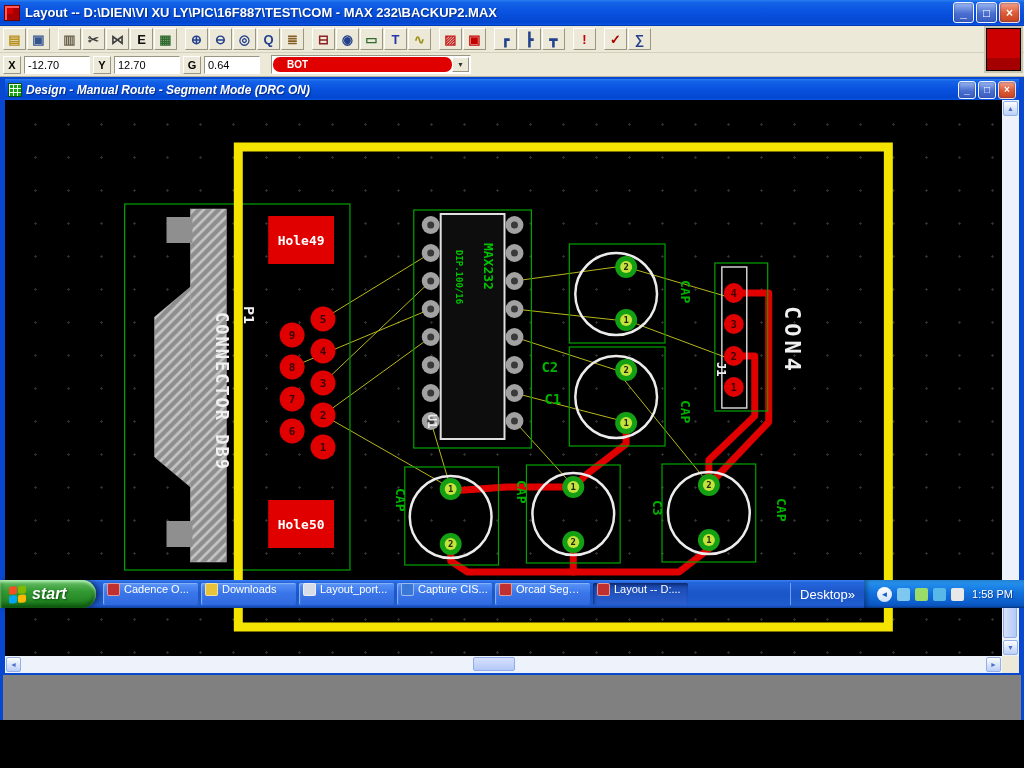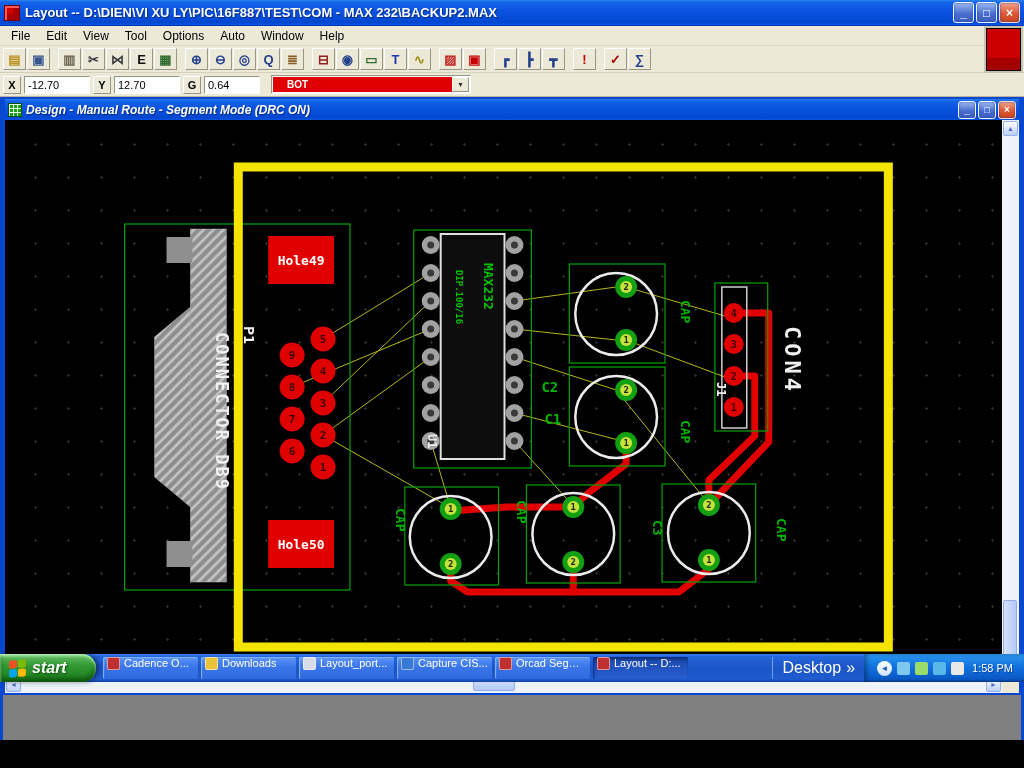--- a/index.html
+++ b/index.html
@@ -1,18 +1,18 @@
 <!DOCTYPE html>
 <html><head>
 <meta charset="utf-8">
 <style>
   * { box-sizing: border-box; margin: 0; padding: 0; }
   html,body { width:1024px; height:768px; overflow:hidden; background:#000; }
   body { font-family:"Liberation Sans", sans-serif; }
-  .screen { position:relative; width:1024px; height:682px; background:#ece9d8; }
+  .screen { position:relative; width:1024px; height:608px; background:#ece9d8; }
 
   
   .titlebar { height:26px; display:flex; align-items:center; gap:5px; padding:0 4px;
     background:linear-gradient(180deg,#2a80f0 0%,#1463e8 10%,#0a53e0 45%,#0247d0 90%,#0a55e6 100%);
     border-bottom:1px solid #0038b0; }
   .app-icon { width:16px; height:16px; background:#d40000; border:1px solid #6e0000; flex:none;
     box-shadow:inset 2px 2px 0 #ff5a5a, inset -6px -6px 0 #a80000; }
   .title-text { flex:1; color:#fff; font-weight:bold; font-size:13px; white-space:nowrap;
     overflow:hidden; text-shadow:1px 1px 1px #002a80; }
   .win-controls { display:flex; gap:2px; }
@@ -35,21 +35,21 @@
   .coordbar { height:24px; background:#ece9d8; display:flex; align-items:center; gap:3px; padding:0 3px;
     border-bottom:1px solid #b8b4a0; }
   .coord-label { width:18px; height:18px; border:1px solid; border-color:#fff #9a9684 #9a9684 #fff;
     display:flex; align-items:center; justify-content:center; font-size:11px; font-weight:bold; background:#ece9d8; }
   .coord-input { height:18px; width:66px; border:1px solid; border-color:#9a9684 #fff #fff #9a9684;
     background:#fff; font-size:11px; padding:0 3px; font-family:"Liberation Sans",sans-serif; }
   .coord-input.small { width:56px; }
   .layer-combo { margin-left:8px; width:200px; height:19px; border:1px solid;
     border-color:#9a9684 #fff #fff #9a9684; background:#fff; display:flex; align-items:center; padding:1px; }
   .layer-swatch { flex:1; height:15px; background:#e00000; color:#fff; font-size:10px; font-weight:bold;
-    display:flex; align-items:center; padding-left:14px; }
+    display:flex; align-items:center; padding-left:14px;border-radius:7px; }
   .combo-arrow { width:17px; height:15px; background:#ece9d8; border:1px solid;
     border-color:#fff #9a9684 #9a9684 #fff; display:flex; align-items:center; justify-content:center;
     font-size:7px; color:#333; }
   .color-indicator { position:absolute; top:2px; right:3px; width:35px; height:43px;
     background:#cc0000; border:1px solid #000; box-shadow:0 0 0 2px #c8c4b0, inset 0 -12px 0 #a40000; }
 
   
   .mdi { position:relative; height:643px; background:#808080;
     border-left:3px solid #0848d0; border-right:3px solid #0848d0; }
   .child { position:absolute; top:0; left:0; right:0; border:2px solid #0848d0; background:#ece9d8; }
@@ -96,21 +96,21 @@
     gap:1px; transform:skewY(-5deg); }
   .xp-flag span { border-radius:2px; }
   .taskbuttons { flex:1; display:flex; gap:3px; padding:3px 3px 3px 7px; min-width:0; align-items:stretch; }
   .taskbtn { width:95px; flex:none; border-radius:2px; display:flex; align-items:flex-start; gap:4px; padding:0 4px;
     color:#fff; font-size:11px; background:linear-gradient(180deg,#5a94f7,#3a76e9 45%,#3069de);
     box-shadow:inset 1px 1px 1px #8ab4fa; }
   .taskbtn.active { background:linear-gradient(180deg,#1a46a8,#2356c4 60%,#2a5fd0);
     box-shadow:inset 1px 2px 3px #0c2a70; }
   .task-ico { width:13px; height:13px; border-radius:2px; flex:none; border:1px solid rgba(255,255,255,.5); }
   .task-label { overflow:hidden; white-space:nowrap; text-overflow:ellipsis; }
-  .desktop-toolbar { display:flex; align-items:center; gap:5px; color:#fff; font-size:16px; padding:0 9px;
+  .desktop-toolbar { display:flex; align-items:center; color:#fff; font-size:13px; padding:0 9px;
     border-left:1px solid #6ea0f5; margin:3px 0; flex:none;justify-content:space-between; }
   .tray { display:flex; align-items:center; gap:5px; padding:0 11px 0 13px; color:#fff; flex:none;
     background:linear-gradient(180deg,#2b99f1,#1272de 45%,#0a57c4 92%,#0a3f96);
     box-shadow:inset 3px 0 4px rgba(0,0,20,.35); }
   .tray-chevron { width:15px; height:15px; border-radius:50%; font-size:8px; color:#1a5ac0;
     background:linear-gradient(180deg,#fff,#cfe2fb); display:flex; align-items:center; justify-content:center; }
   .tray-ico { width:13px; height:13px; border-radius:2px; display:inline-block; }
   .clock { font-size:11px; margin-left:3px; text-shadow:1px 1px 1px #0a3f96; }
 </style>
 </head>
@@ -123,30 +123,20 @@
     <div class="title-text">Layout -- D:\DIEN\VI XU LY\PIC\16F887\TEST\COM - MAX 232\BACKUP2.MAX</div>
     <div class="win-controls">
       <div class="win-btn">_</div>
       <div class="win-btn">□</div>
       <div class="win-btn close">×</div>
     </div>
   </div>
 
   <div class="header">
 
-    <div class="menubar" id="menubar">
-        <div class="menu-item">File</div>
-        <div class="menu-item">Edit</div>
-        <div class="menu-item">View</div>
-        <div class="menu-item">Tool</div>
-        <div class="menu-item">Options</div>
-        <div class="menu-item">Auto</div>
-        <div class="menu-item">Window</div>
-        <div class="menu-item">Help</div>
-      </div>
 
     <div class="toolbar" id="toolbar">
         <div class="tbtn">
           <span class="glyph" style="color: rgb(185, 145, 33);">▤</span>
         </div>
         <div class="tbtn">
           <span class="glyph" style="color: rgb(52, 84, 142);">▣</span>
         </div>
         <div class="tsep"></div>
         <div class="tbtn">

